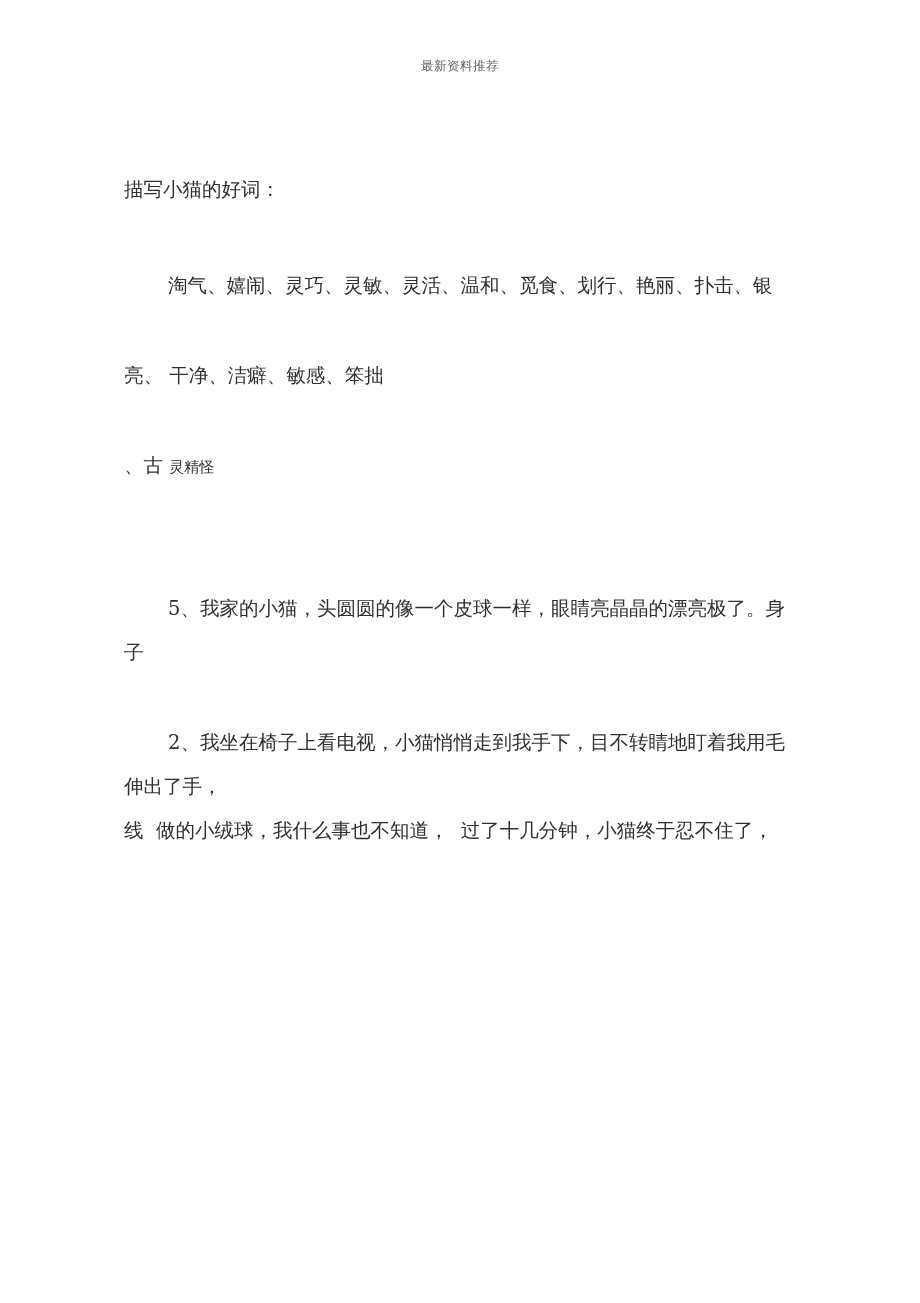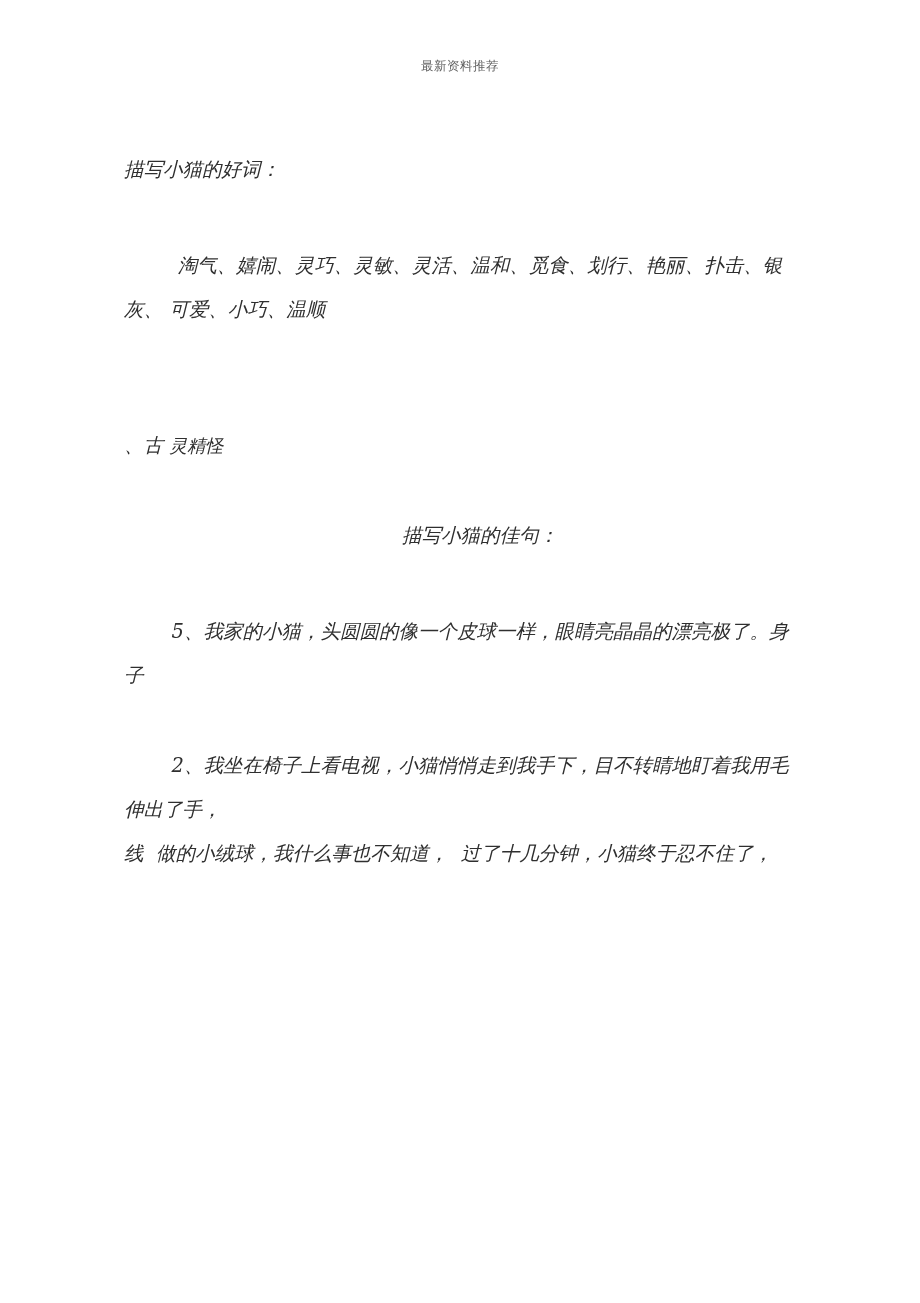--- a/index.html
+++ b/index.html
@@ -32,83 +32,80 @@
     font-family: "DejaVu Serif", "Liberation Serif", serif;
     font-size: 12.5px;
     line-height: 16px;
     color: #606060;
     letter-spacing: 0.5px;
   }
 
   
   .doc-body {
     position: absolute;
-    top: 148px;
+    top: 168px;
     left: 124px;
     width: 668px;
-    font-style: italic;
   }
 
   
   .gap-lg { height: 52px; }
   .gap-md { height: 46px; }
 
   
   .line {
     display: block;
     font-size: 19.5px;
     line-height: 44px;
     color: #2f2f2f;
     white-space: pre;
   }
   .line.indent {
     padding-left: 44px;
-    text-align: center;
   }
   
   .run-sans {
     font-family: "DejaVu Sans", "Liberation Sans", sans-serif;
-    font-size: 18px;
+    font-size: 15px;
   }
   .run-serif {
     font-family: "DejaVu Serif", "Liberation Serif", serif;
   }
 </style>
 </head>
 <body>
 
 <div class="page">
 
   <div class="doc-header">最新资料推荐</div>
 
   <div class="doc-body">
 
     <div class="line">描写小猫的好词：</div>
 
     <div class="gap-lg"></div>
 
     <div>
       <span class="line indent">淘气、嬉闹、灵巧、灵敏、灵活、温和、觅食、划行、艳丽、扑击、银</span>
-      <span class="line">灰、 可爱、小巧、温顺</span>
     </div>
 
     <div class="gap-md"></div>
 
     <div>
+      <span class="line">亮、 干净、洁癖、敏感、笨拙</span>
     </div>
 
     <div class="gap-md"></div>
 
     <div>
       <span class="line"><span class="run-serif">、古 </span><span class="run-sans">灵精怪</span></span>
     </div>
 
     <div class="gap-md"></div>
 
-    <div class="line indent">描写小猫的佳句：</div>
 
     <div class="gap-lg"></div>
 
     <div>
       <span class="line indent">5、我家的小猫，头圆圆的像一个皮球一样，眼睛亮晶晶的漂亮极了。身</span>
       <span class="line">子</span>
     </div>
 
     <div class="gap-md"></div>
 

